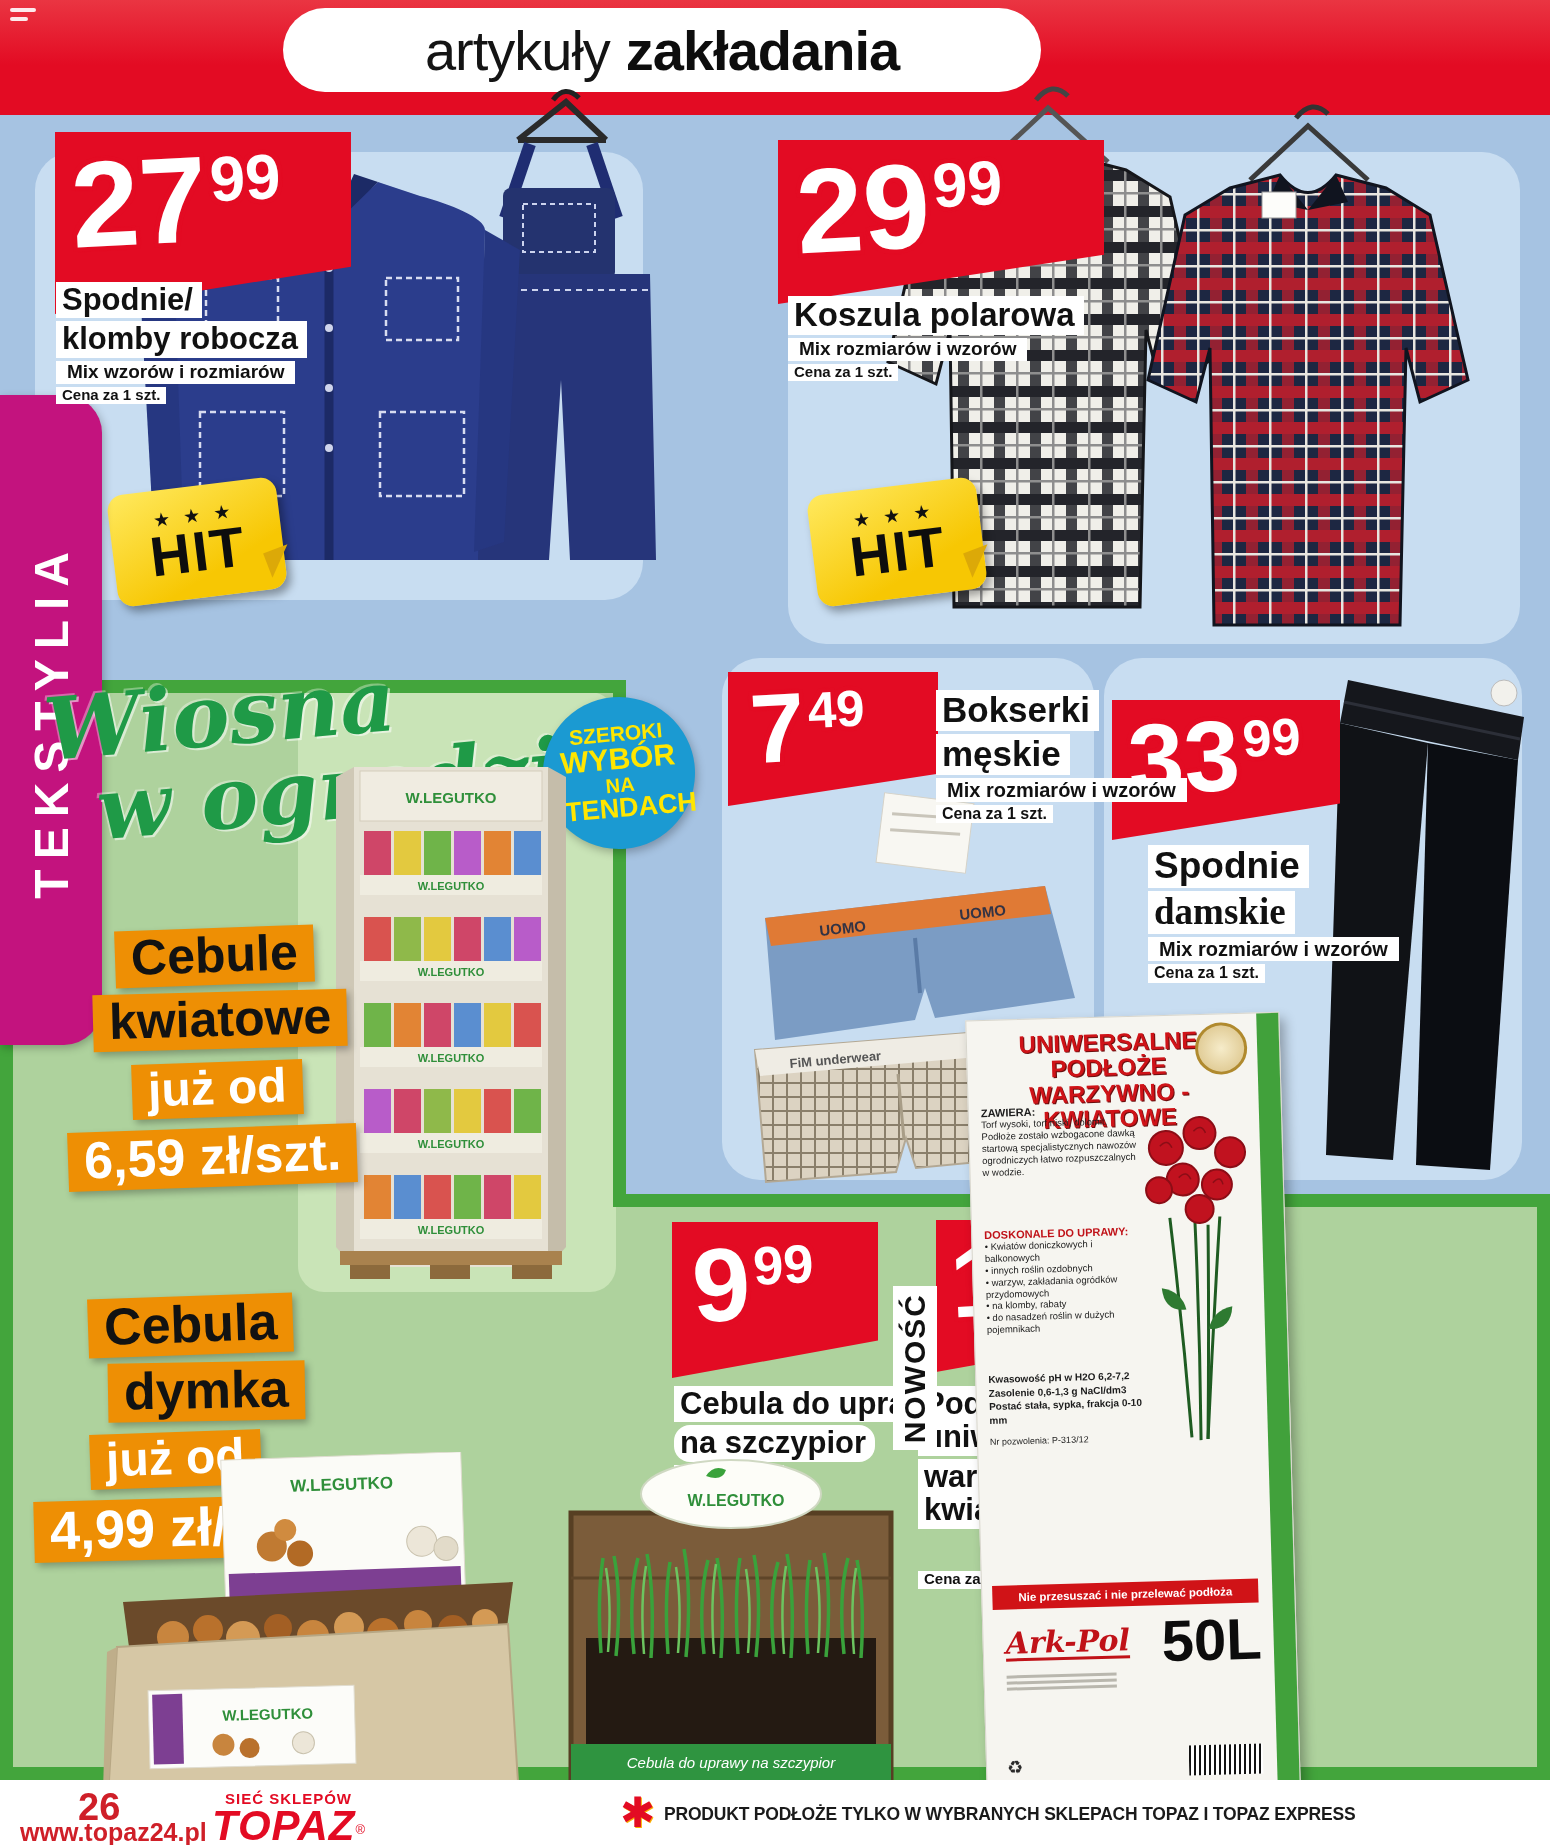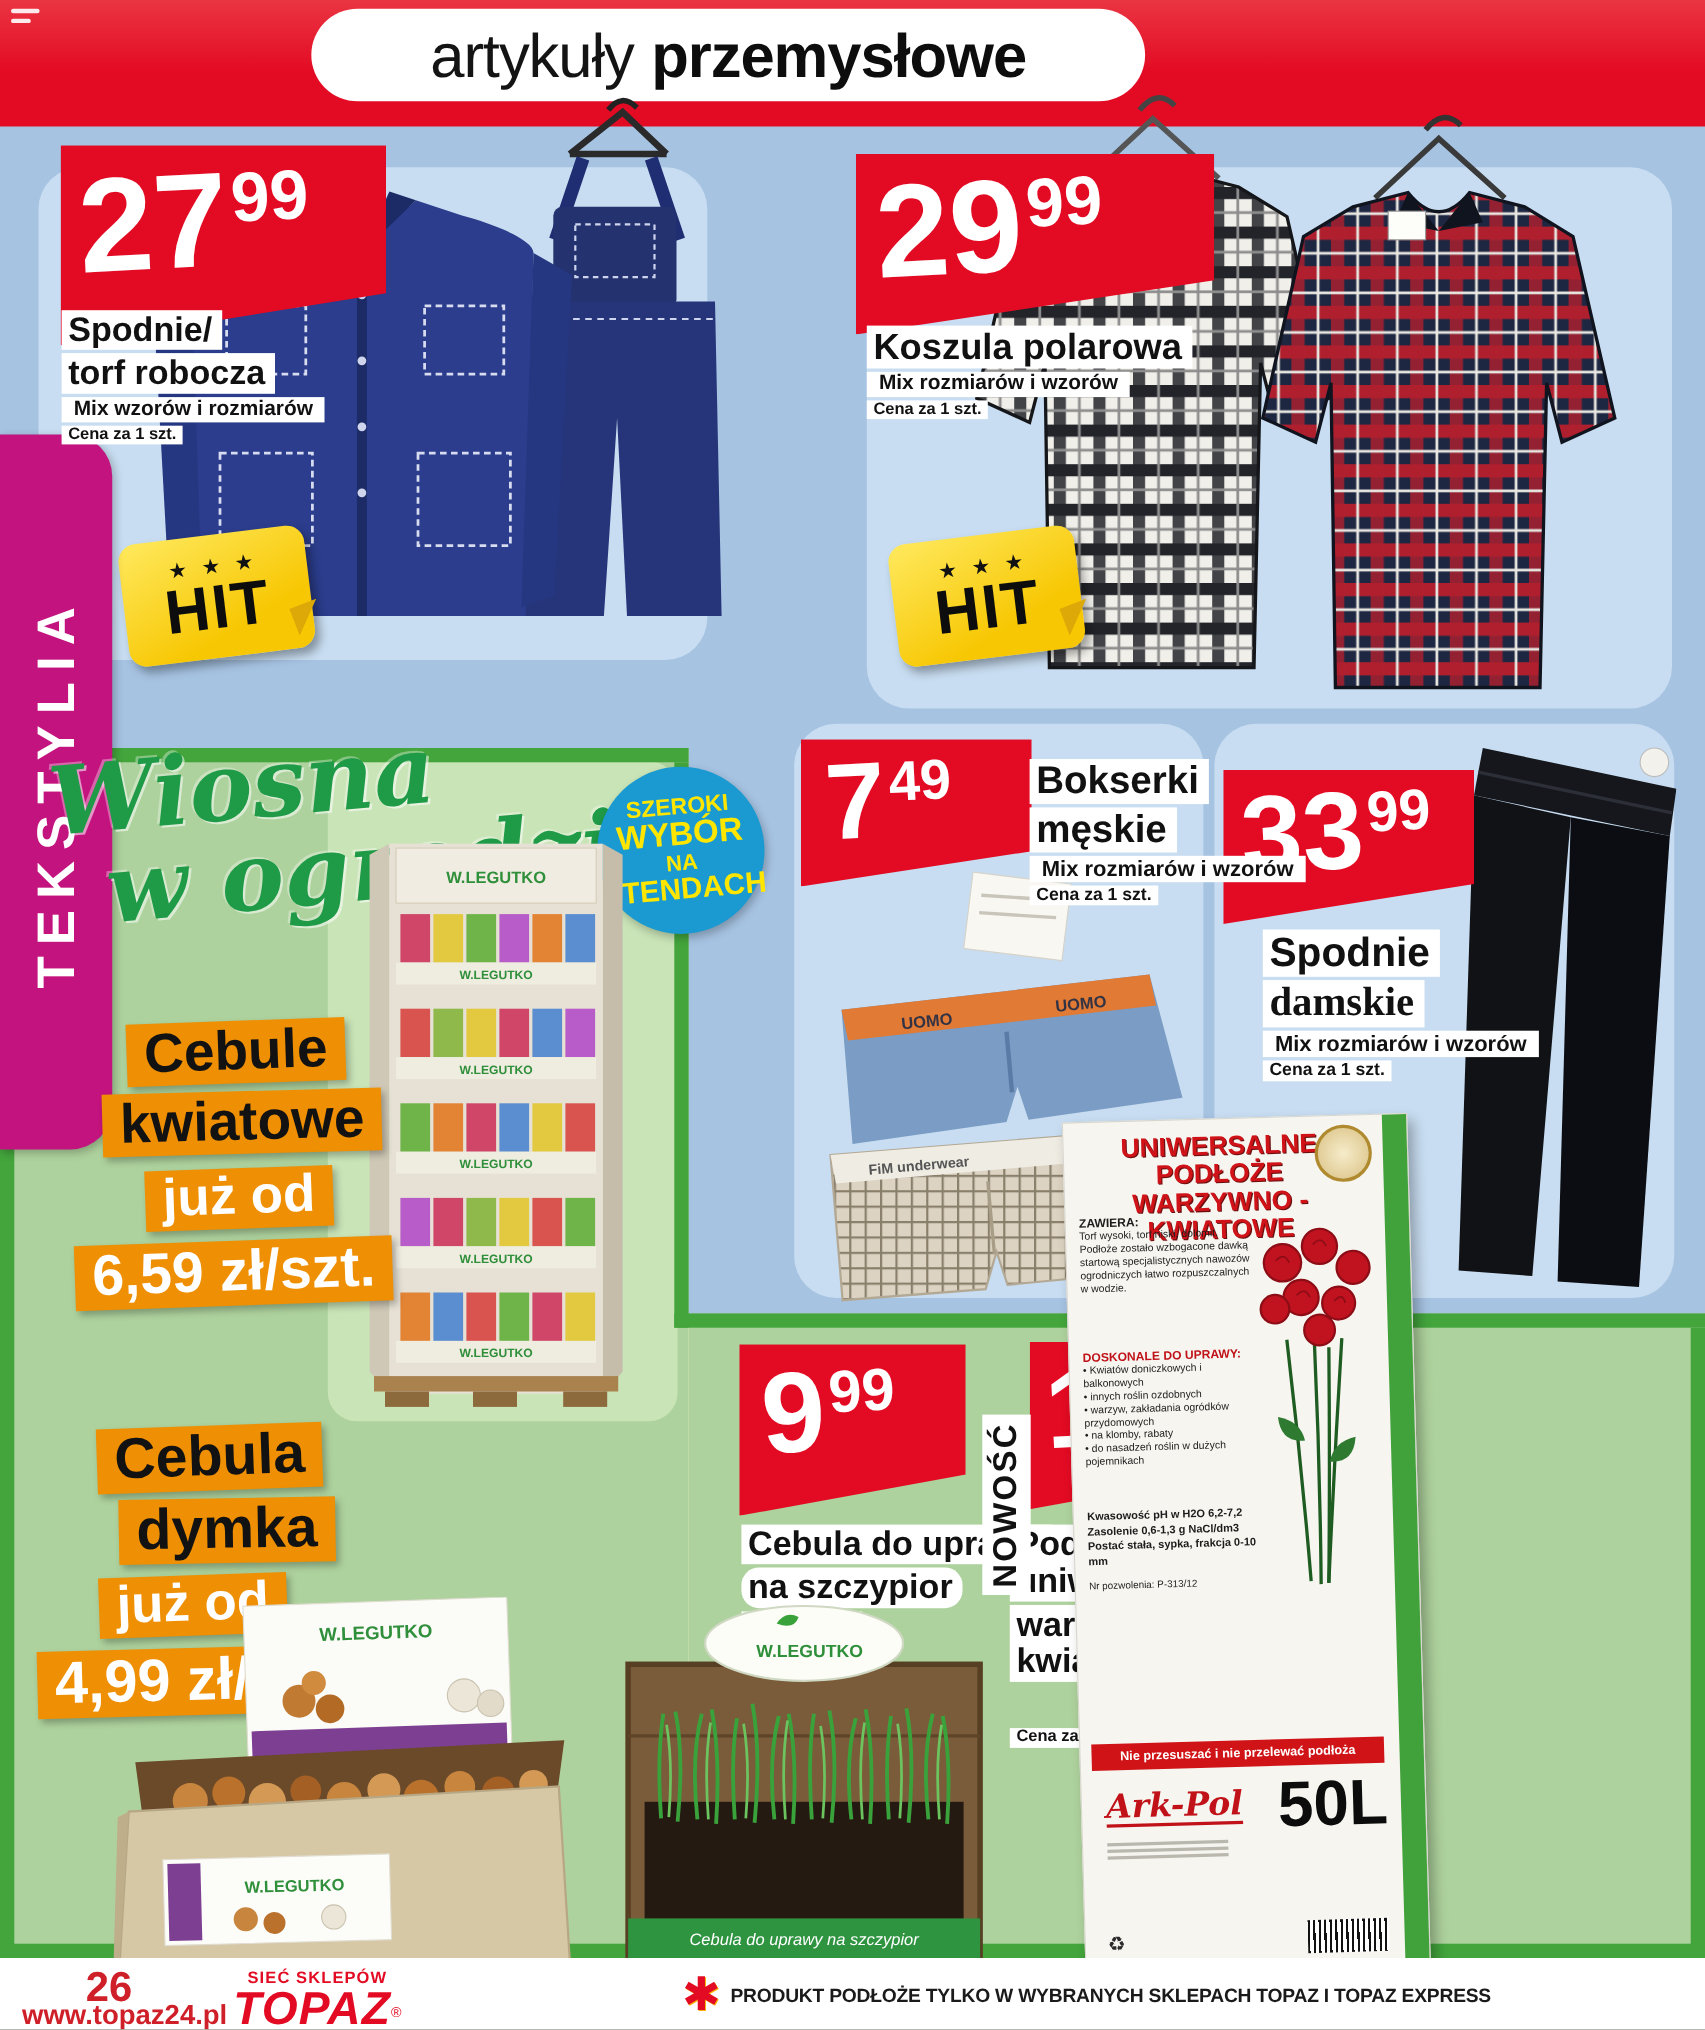--- a/index.html
+++ b/index.html
@@ -111,21 +111,21 @@
 <div id="page">
 
   <div class="abs" id="header">
     <div class="abs" style="left:10px;top:8px;">
       <div class="menu-bar"></div>
       <div class="menu-bar" style="margin-top:5px;width:18px;"></div>
     </div>
   </div>
   <div class="abs" id="title-banner">
     <span class="t-reg">artykuły</span>
-    <span class="t-bold">przemysłowe</span>
+    <span class="t-bold">zakładania</span>
   </div>
 
   <div class="abs" id="blue-bg"></div>
   <div class="abs panel" style="left:35px;top:152px;width:608px;height:448px;"></div>
   <div class="abs panel" style="left:788px;top:152px;width:732px;height:492px;"></div>
   <div class="abs panel" style="left:722px;top:658px;width:372px;height:522px;"></div>
   <div class="abs panel" style="left:1104px;top:658px;width:418px;height:522px;"></div>
 
   <div class="abs" style="left:98px;top:78px;width:565px;height:535px;">
     <svg width="565" height="535" viewBox="0 0 565 535">
@@ -405,21 +405,21 @@
     </div>
   </div>
   <div class="abs pbadge" style="left:936px;top:1220px;width:202px;height:152px;clip-path:polygon(0 0,100% 0,100% 76%,0 100%);">
     <div class="pnum" style="font-size:100px;padding:8px 0 0 14px;">
       <span>11</span><span class="pdec">99</span>
     </div>
   </div>
 
   <div class="abs tblock" style="left:56px;top:282px;">
     <span class="tline" style="font-size:31px;">Spodnie/</span>
-    <span class="tline" style="font-size:31px;">torf robocza</span>
+    <span class="tline" style="font-size:31px;">klomby robocza</span>
     <span class="vline" style="font-size:19px;">Mix wzorów i rozmiarów</span>
     <span class="uline" style="font-size:15px;">Cena za 1 szt.</span>
   </div>
   <div class="abs tblock" style="left:788px;top:296px;">
     <span class="tline" style="font-size:33px;">Koszula polarowa</span>
     <span class="vline" style="font-size:19px;">Mix rozmiarów i wzorów</span>
     <span class="uline" style="font-size:15px;">Cena za 1 szt.</span>
   </div>
   <div class="abs tblock" style="left:936px;top:690px;">
     <span class="tline" style="font-size:35px;">Bokserki</span>

